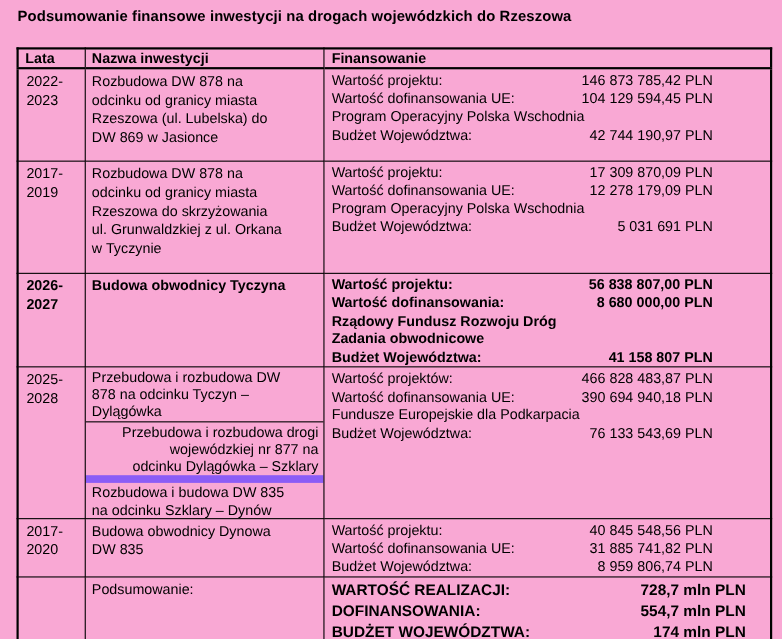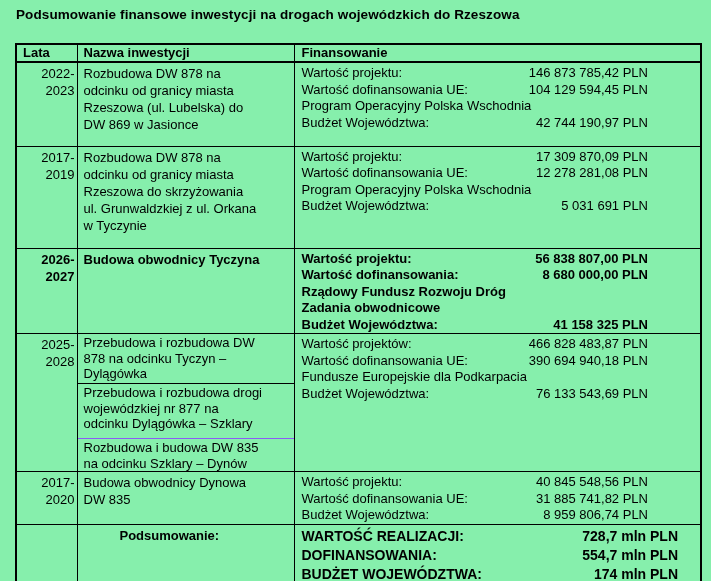--- a/index.html
+++ b/index.html
@@ -2,21 +2,21 @@
 <html><head>
 <meta charset="utf-8">
 <style>
   * { box-sizing: border-box; margin: 0; padding: 0; }
   html, body { background: #ffffff; }
   body {
     width: 711px; height: 581px;
     font-family: "Liberation Sans", "DejaVu Sans", sans-serif;
     color: #000;
   }
-  .page { width: 711px; height: 581px; background: #86efac; overflow: hidden; }
+  .page { width: 711px; height: 581px; background: #f9a8d4; overflow: hidden; }
   .doc-title {
     font-size: 13.5px; font-weight: bold;
     margin: 8px 0 0 16px; line-height: 14px;
     letter-spacing: 0.1px;
   }
   table.inv {
     border-collapse: collapse;
     table-layout: fixed;
     width: 685px;
     margin: 21px 0 0 15px;
@@ -38,43 +38,43 @@
     line-height: 16px;
     padding: 0 0 0 6px;
   }
   thead th.fin-h { padding-left: 7px; }
   tr.rh1 { height: 84px; }
   tr.rh2 { height: 102px; }
   tr.rh3 { height: 85px; font-weight: bold; }
   tr.rh4 { height: 137px; }
   tr.rh5 { height: 52px; }
   tr.rhs { height: 59px; }
-  td.years { padding: 2px 2px 0 7px; line-height: 17px; text-align: right; }
+  td.years { padding: 2px 2px 0 7px; line-height: 17px; }
   td.years span { white-space: pre-line; }
   td.name  { padding: 2px 4px 0 6px; line-height: 17px; }
   td.name span { white-space: pre-line; }
   td.name.multi { padding: 0; }
   .sub {
     padding: 1px 4px 0 6px;
     line-height: 15.5px;
     overflow: hidden;
   }
   .sub span { white-space: pre-line; margin-top: 13px; }
   .sub-1 { height: 50px; border-bottom: 1px solid #000; }
-  .sub-2 { height: 55px; border-bottom: 1px solid #8b5cf6; }
+  .sub-2 { height: 55px; border-bottom: 7px solid #8b5cf6; text-align: right; }
   .sub-3 { height: 32px; }
   td.fin { padding: 2px 6px 0 7px; }
   .fin-line {
     display: flex;
     justify-content: space-between;
     line-height: 16.5px;
     padding-right: 46px;
   }
   .fin-line .fa { white-space: nowrap; }
-  tr.rhs td.name span { font-weight: bold; margin-left: 36px; }
+  tr.rhs td.name span { font-weight: normal; }
   tr.rhs .fin-line {
     font-weight: bold;
     font-size: 14px;
     line-height: 19px;
     padding-right: 16px;
   }
 </style>
 </head>
 <body>
 
@@ -131,21 +131,21 @@
 Rzeszowa do skrzyżowania
 ul. Grunwaldzkiej z ul. Orkana
 w Tyczynie</span></td>
         <td class="fin">
           <div class="fin-line">
               <span class="fl">Wartość projektu:</span>
               <span class="fa">17 309 870,09 PLN</span>
             </div>
           <div class="fin-line">
               <span class="fl">Wartość dofinansowania UE:</span>
-              <span class="fa">12 278 281,08 PLN</span>
+              <span class="fa">12 278 179,09 PLN</span>
             </div>
           <div class="fin-line">
               <span class="fl">Program Operacyjny Polska Wschodnia</span>
               <span class="fa"></span>
             </div>
           <div class="fin-line">
               <span class="fl">Budżet Województwa:</span>
               <span class="fa">5 031 691 PLN</span>
             </div>
         </td>
@@ -167,21 +167,21 @@
           <div class="fin-line">
               <span class="fl">Rządowy Fundusz Rozwoju Dróg</span>
               <span class="fa"></span>
             </div>
           <div class="fin-line">
               <span class="fl">Zadania obwodnicowe</span>
               <span class="fa"></span>
             </div>
           <div class="fin-line">
               <span class="fl">Budżet Województwa:</span>
-              <span class="fa">41 158 325 PLN</span>
+              <span class="fa">41 158 807 PLN</span>
             </div>
         </td>
       </tr>
 
       <tr class="rh4">
         <td class="years"><span>2025-
 2028</span></td>
         <td class="name multi">
           <div class="sub sub-1"><span>Przebudowa i rozbudowa DW
 878 na odcinku Tyczyn –

